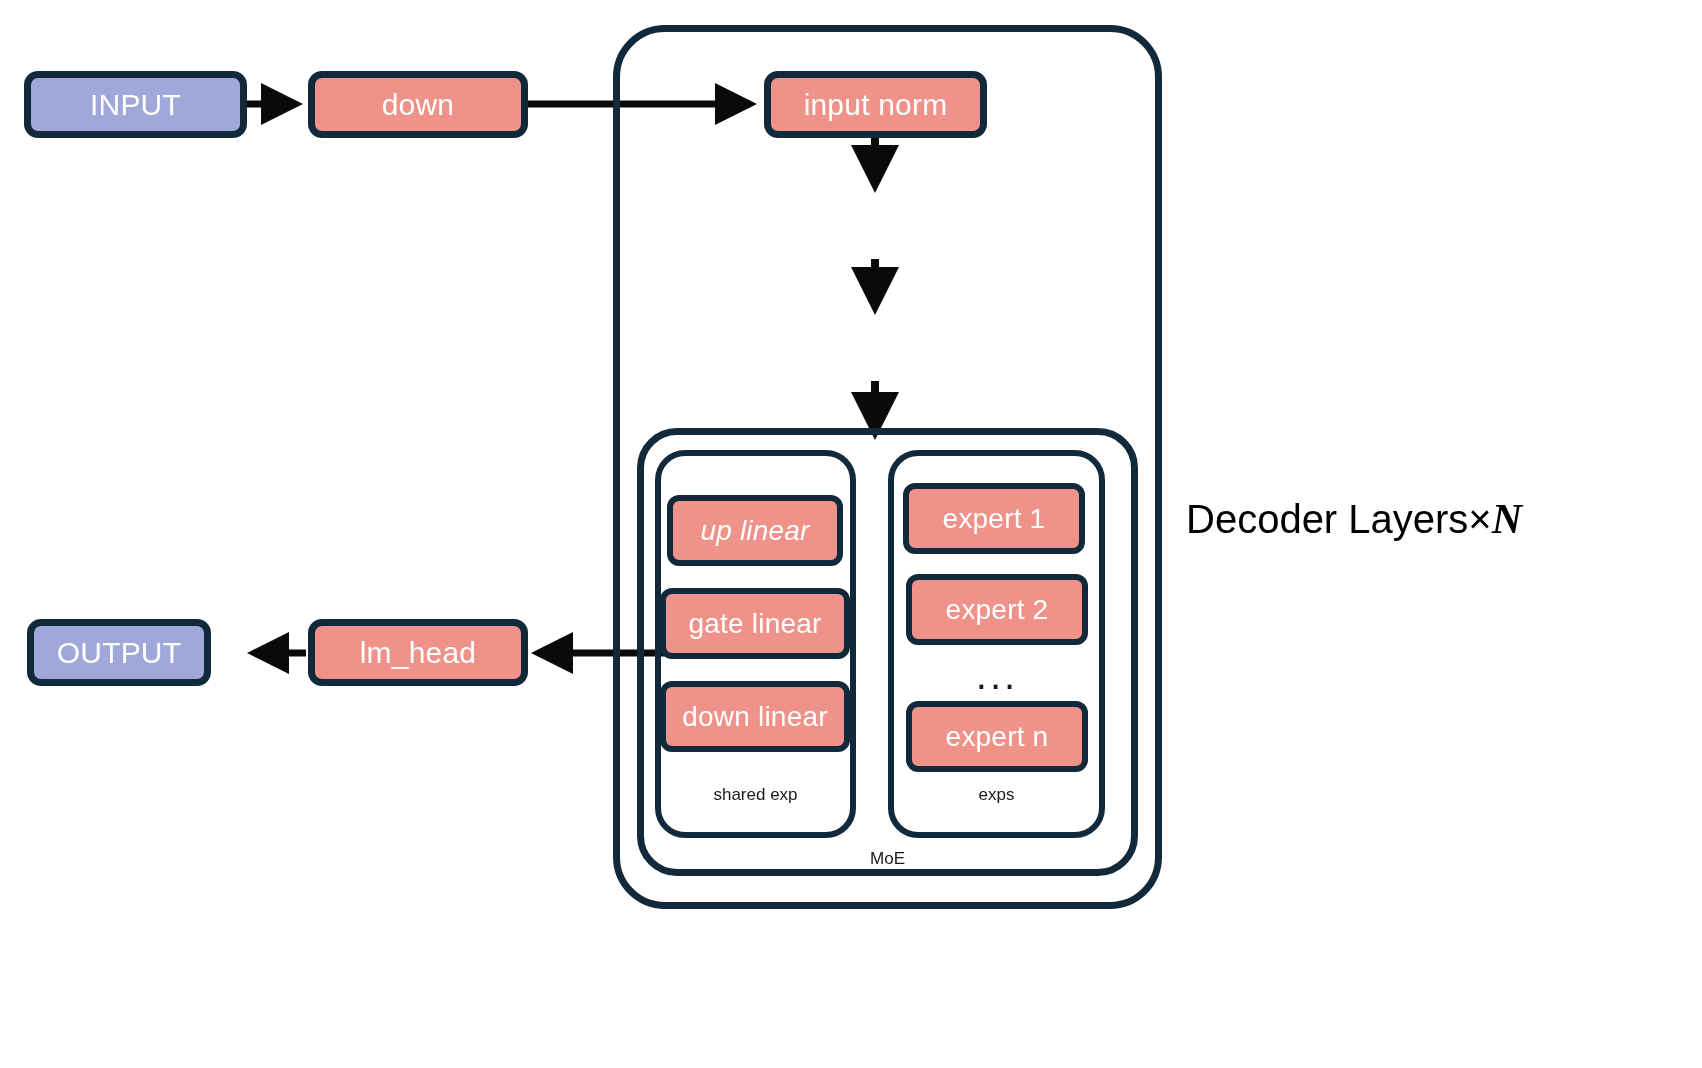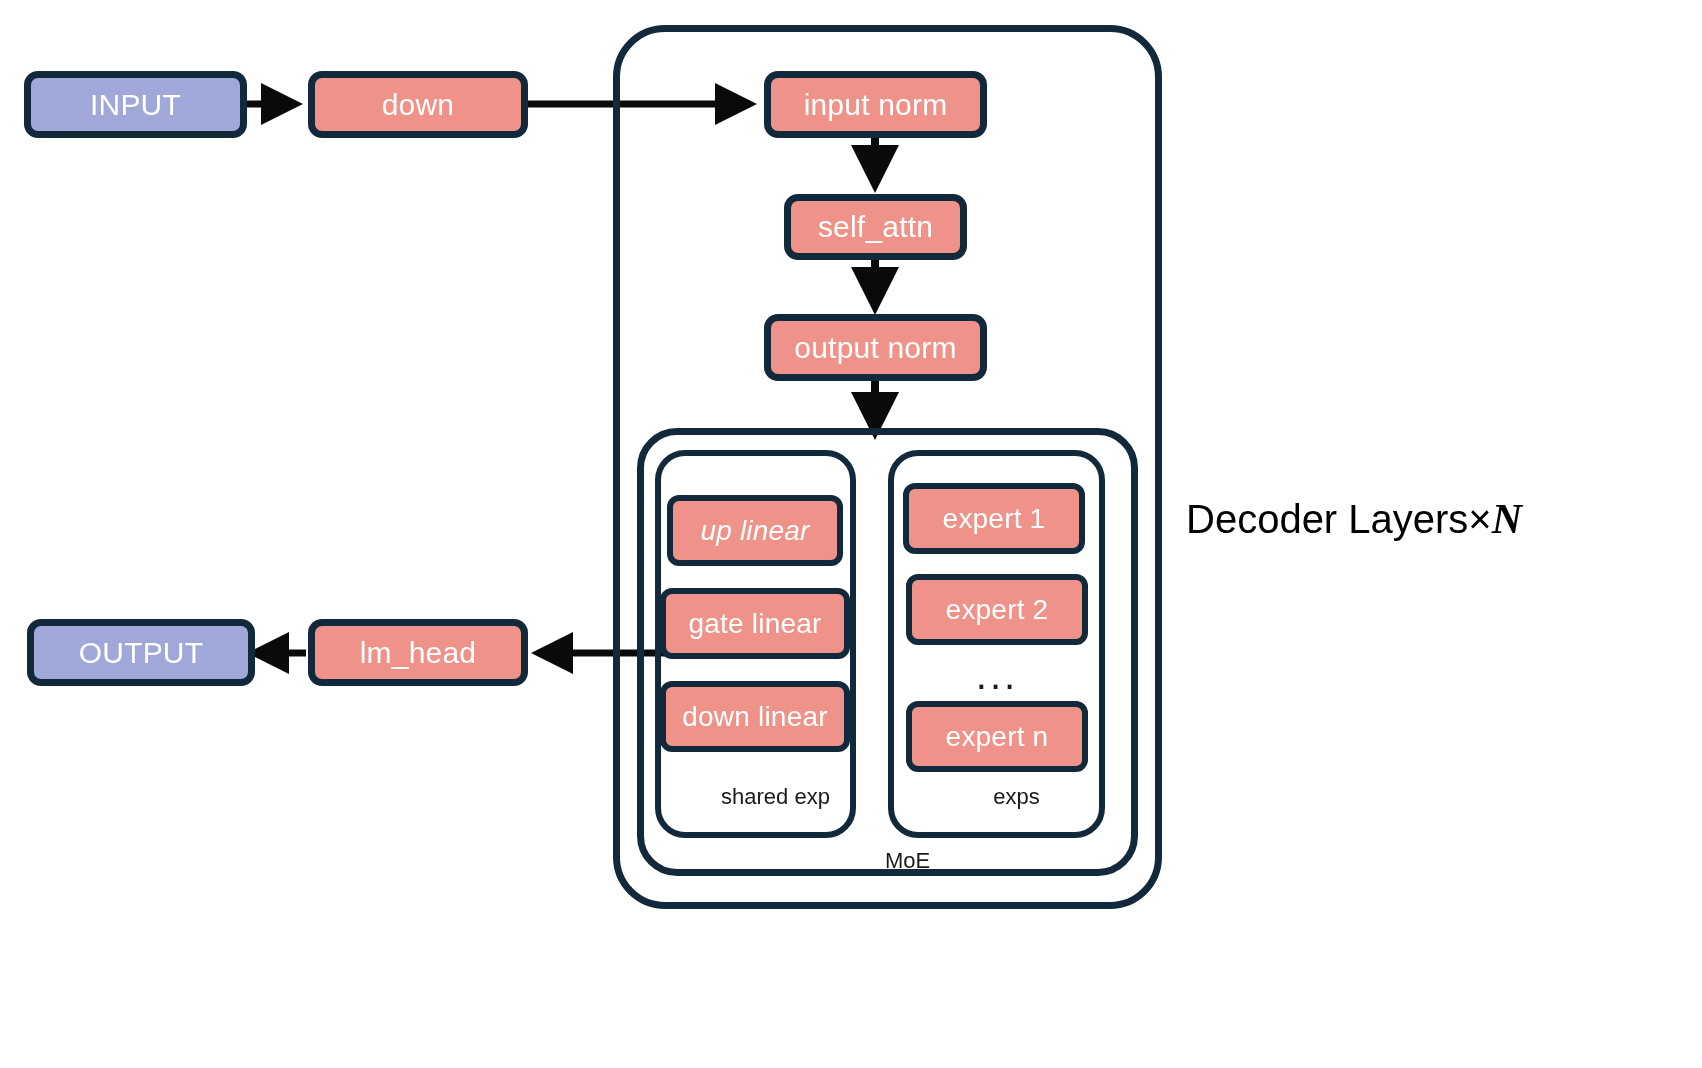--- a/index.html
+++ b/index.html
@@ -60,24 +60,23 @@
   }
   .group.col {
     border-radius: 30px;
     border-width: 6px;
   }
 
   
   .caption {
     position: absolute;
     color: #12293B;
-    font-size: 22px;
-    line-height: 1;
-    white-space: nowrap;
-    padding-left: 20px;
+    font-size: 17px;
+    line-height: 1;
+    white-space: nowrap;
   }
   .caption.dark {
     color: #1a1a1a;
   }
   .ellipsis {
     position: absolute;
     color: #1a1a1a;
     font-size: 40px;
     line-height: 1;
     letter-spacing: 3px;
@@ -132,27 +131,21 @@
   </div>
 
   <div class="node salmon" style="left:308px; top:71px; width:220px; height:67px;">
     <span>down</span>
   </div>
 
   <div class="node salmon" style="left:764px; top:71px; width:223px; height:67px;">
     <span>input norm</span>
   </div>
 
-  <div class="node salmon" style="left:784px; top:194px; width:183px; height:66px;">
-    <span>self_attn</span>
-  </div>
-
-  <div class="node salmon" style="left:764px; top:314px; width:223px; height:67px;">
-    <span>output norm</span>
-  </div>
+
 
   <div class="group moe" style="left:637px; top:428px; width:501px; height:448px;"></div>
 
   <div class="group col" style="left:655px; top:450px; width:201px; height:388px;"></div>
 
   <div class="node salmon small" style="left:667px; top:495px; width:176px; height:71px;font-style:italic;">
     <span>up linear</span>
   </div>
 
   <div class="node salmon small" style="left:660px; top:588px; width:190px; height:71px;">
@@ -190,21 +183,21 @@
   </div>
 
   <div class="caption dark" style="left:637px; top:850px; width:501px; text-align:center;">
     <span>MoE</span>
   </div>
 
   <div class="node salmon" style="left:308px; top:619px; width:220px; height:67px;">
     <span>lm_head</span>
   </div>
 
-  <div class="node blue" style="left:27px; top:619px; width:228px; height:67px;">
+  <div class="node blue" style="left:27px; top:619px; width:184px; height:67px;">
     <span>OUTPUT</span>
   </div>
 
   <div class="side-label" style="left:1186px; top:450px;">
     <span>Decoder Layers×</span><span class="nvar">N</span>
   </div>
 
 </div>
 
 </body></html>

